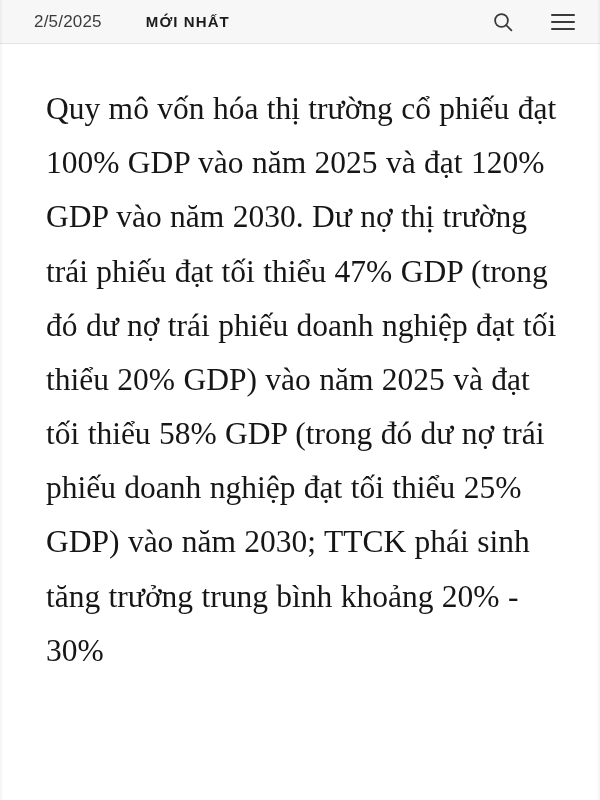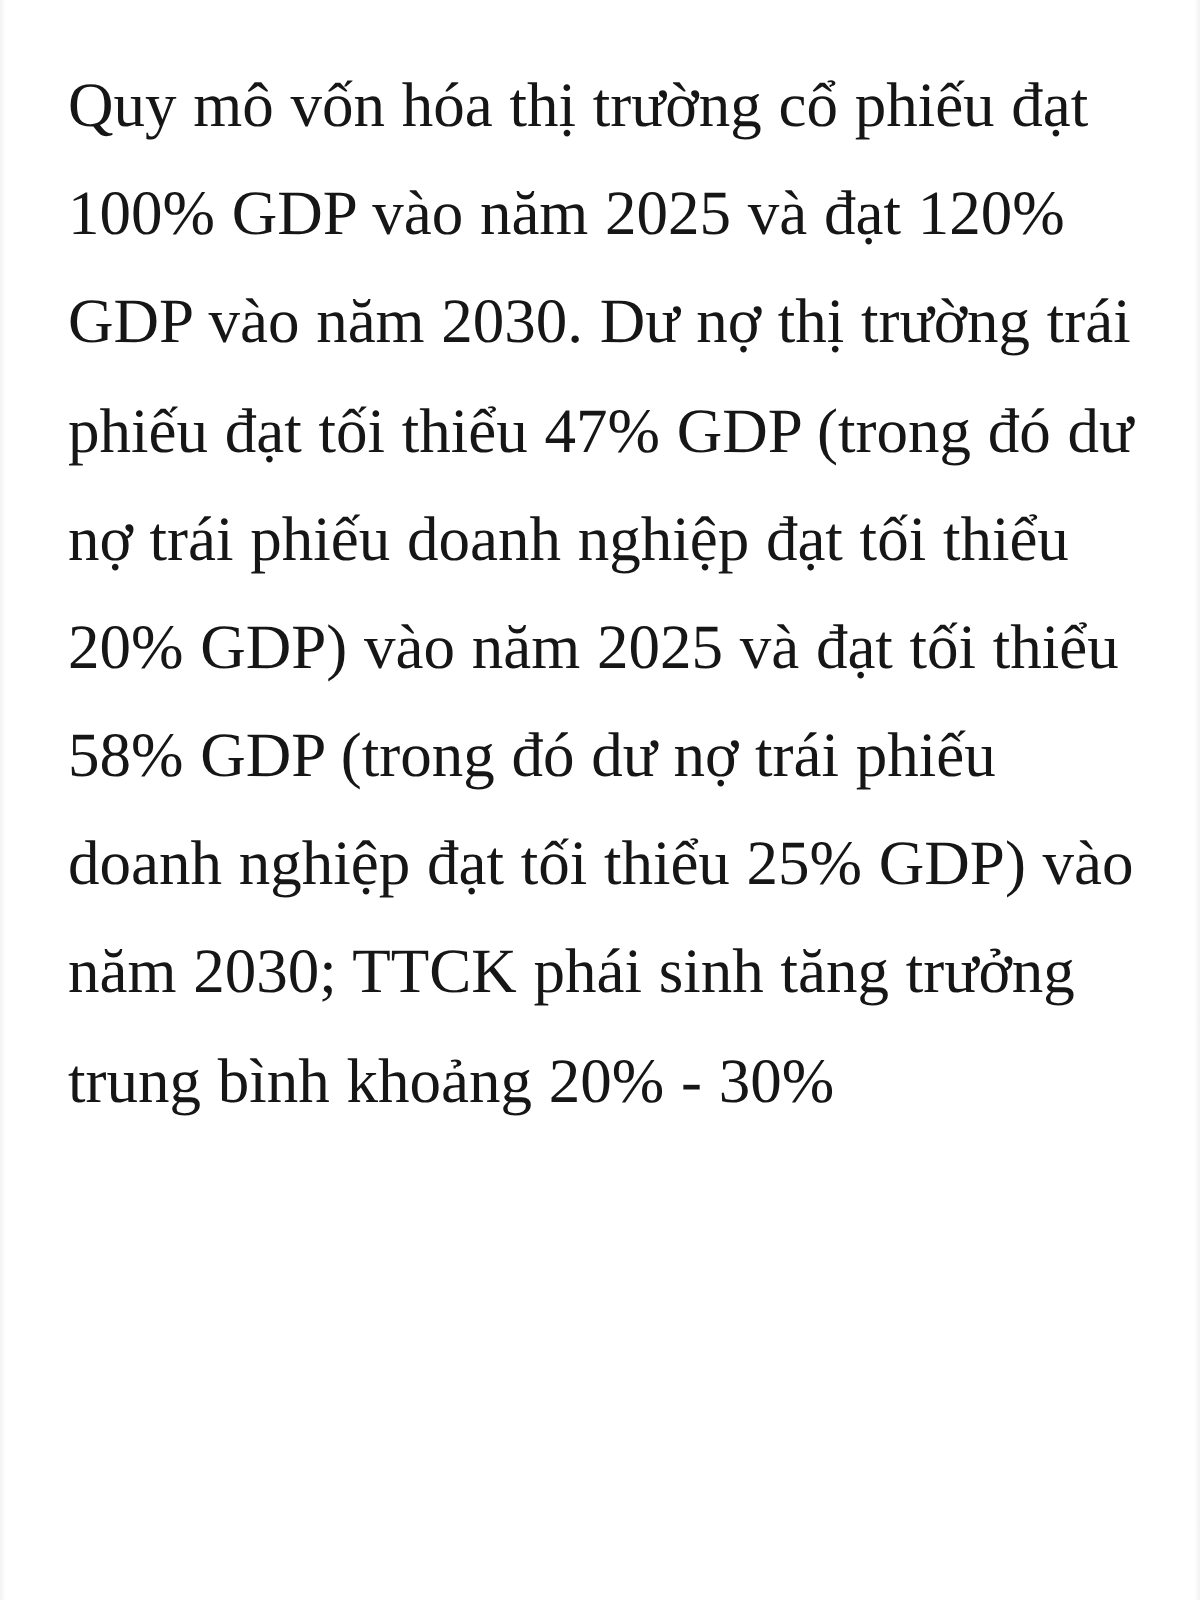--- a/index.html
+++ b/index.html
@@ -79,21 +79,21 @@
   .article-body {
     padding: 26px 30px 0 34px;
     box-sizing: border-box;
   }
 
   .article-paragraph {
     font-family: "Liberation Serif", serif;
     font-size: 31.5px;
     line-height: 1.72;
     color: #161616;
-    margin: 0;
+    margin: 12px;
     text-align: left;
     word-spacing: 0.5px;
   }
 
   
   .edge-shade-left {
     position: absolute;
     top: 0;
     left: 0;
     width: 3px;
@@ -109,20 +109,42 @@
     height: 800px;
     background: linear-gradient(to left, rgba(0,0,0,0.05), rgba(0,0,0,0));
     pointer-events: none;
   }
 </style>
 </head>
 <body>
 
 <div class="screen">
 
+  <div class="topbar">
+    <span class="date-label">2/5/2025</span>
+
+    <span class="section-title">MỚI NHẤT</span>
+
+    <span class="topbar-spacer"></span>
+
+    <span class="icon-btn search-icon">
+      <svg width="22" height="22" viewBox="0 0 22 22" aria-hidden="true">
+        <circle cx="9.5" cy="9.5" r="6.4" fill="none" stroke="#3a3a3a" stroke-width="1.8"></circle>
+        <line x1="14.2" y1="14.2" x2="19.4" y2="19.4" stroke="#3a3a3a" stroke-width="1.8" stroke-linecap="round"></line>
+      </svg>
+    </span>
+
+    <span class="icon-btn menu-icon">
+      <svg width="24" height="18" viewBox="0 0 24 18" aria-hidden="true">
+        <line x1="1" y1="2" x2="23" y2="2" stroke="#3a3a3a" stroke-width="2" stroke-linecap="round"></line>
+        <line x1="1" y1="9" x2="23" y2="9" stroke="#3a3a3a" stroke-width="2" stroke-linecap="round"></line>
+        <line x1="1" y1="16" x2="23" y2="16" stroke="#3a3a3a" stroke-width="2" stroke-linecap="round"></line>
+      </svg>
+    </span>
+  </div>
 
   <div class="article-body">
     <p class="article-paragraph">Quy mô vốn hóa thị trường cổ phiếu đạt 100% GDP vào năm 2025 và đạt 120% GDP vào năm 2030. Dư nợ thị trường trái phiếu đạt tối thiểu 47% GDP (trong đó dư nợ trái phiếu doanh nghiệp đạt tối thiểu 20% GDP) vào năm 2025 và đạt tối thiểu 58% GDP (trong đó dư nợ trái phiếu doanh nghiệp đạt tối thiểu 25% GDP) vào năm 2030; TTCK phái sinh tăng trưởng trung bình khoảng 20% - 30%</p>
   </div>
 
   <div class="edge-shade-left"></div>
   <div class="edge-shade-right"></div>
 
 </div>
 

